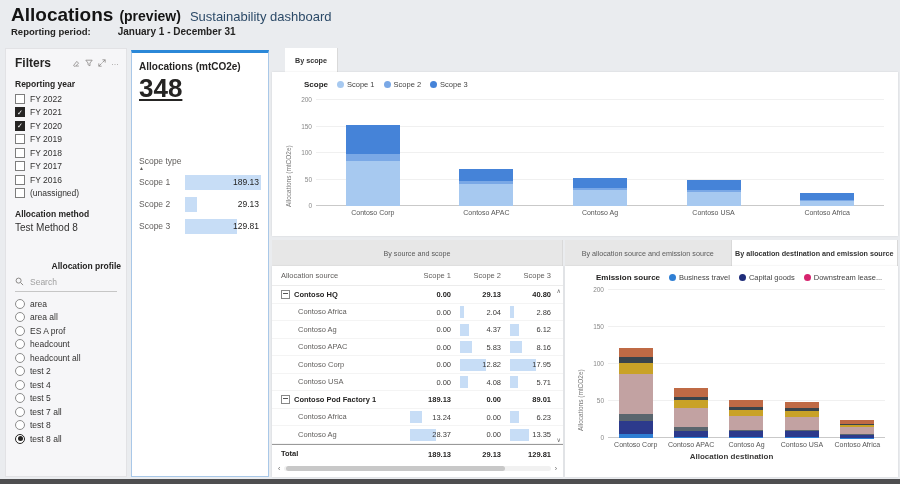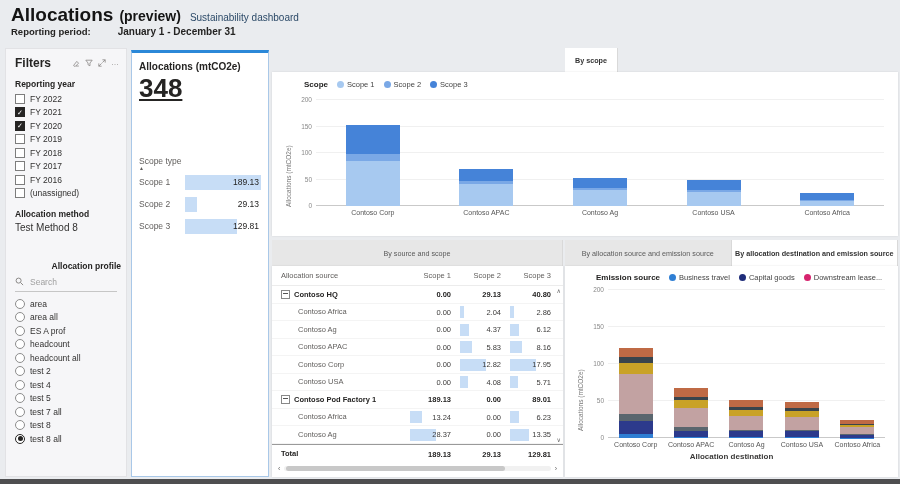--- a/index.html
+++ b/index.html
@@ -3,21 +3,21 @@
 <meta charset="utf-8">
 <style>
   html,body{margin:0;padding:0;background:#dfe1e4;}
   .screen{position:relative;width:900px;height:484px;background:#eaecef;overflow:hidden;
           font-family:"Liberation Sans",sans-serif;color:#252423;}
   
   .hdr{position:absolute;left:11px;top:5px;}
   .hrow1{display:flex;align-items:baseline;gap:6px;}
   .h-title{font-size:19px;font-weight:700;color:#141414;margin:0;line-height:20px;}
   .h-prev{font-size:14px;font-weight:600;color:#141414;}
-  .h-app{font-size:10px;color:#2c4a68;margin-left:3px;text-decoration:none;}
+  .h-app{font-size:13px;color:#2c4a68;margin-left:3px;text-decoration:none;}
   .hrow2{display:flex;gap:27px;margin-top:1px;align-items:baseline;}
   .h-plabel{font-size:9.5px;font-weight:700;color:#252423;}
   .h-pvalue{font-size:10px;font-weight:700;color:#252423;}
   
   .filters{position:absolute;left:5px;top:48px;width:122px;height:429px;background:#f6f6f8;
            border:1px solid #e2e2e5;box-sizing:border-box;padding:7px 5px 0 9px;font-size:8.5px;color:#3b3a39;}
   .f-head{display:flex;align-items:center;justify-content:space-between;padding-right:2px;}
   .f-title{font-size:12px;font-weight:700;color:#252423;}
   .f-icons{display:flex;gap:5px;align-items:center;color:#8a8886;}
   .f-icons svg{display:block;}
@@ -51,21 +51,21 @@
   .panel-top{left:272px;top:48px;width:626px;height:188px;}
   .panel-bl{left:272px;top:240px;width:291px;height:237px;}
   .panel-br{left:565px;top:240px;width:333px;height:237px;}
   .tabstrip{display:flex;height:24px;}
   .pb .tabstrip{height:26px;}
   .tab{display:flex;align-items:center;justify-content:center;padding:0 10px;font-size:7.2px;
        background:#e7e7e7;color:#5a5a5a;border-right:1px solid #d9d9d9;box-sizing:border-box;
        white-space:nowrap;overflow:hidden;text-overflow:ellipsis;cursor:default;}
   .tab.active{background:#fff;color:#333;font-weight:700;}
   .tab.grow{flex:1;}
-  .pt-tabstrip{padding-left:13px;justify-content:center;}
+  .pt-tabstrip{padding-left:13px;}
   .body{position:absolute;left:0;right:0;bottom:0;background:#fff;box-shadow:0 0 2px rgba(0,0,0,.10);box-sizing:border-box;}
   .pt-body{top:24px;padding:5px 8px 2px;}
   .pb-body{top:26px;}
   .br-body{padding:4px 7px 2px;}
   
   .legend{display:flex;align-items:center;gap:9px;font-size:7.5px;color:#444;height:14px;overflow:hidden;}
   .lg-title{font-weight:700;font-size:8px;color:#252423;flex:0 0 auto;padding-left:24px;}
   .lg-item{display:flex;align-items:center;gap:3px;white-space:nowrap;}
   .dot{width:7px;height:7px;border-radius:50%;flex:0 0 auto;}
   

